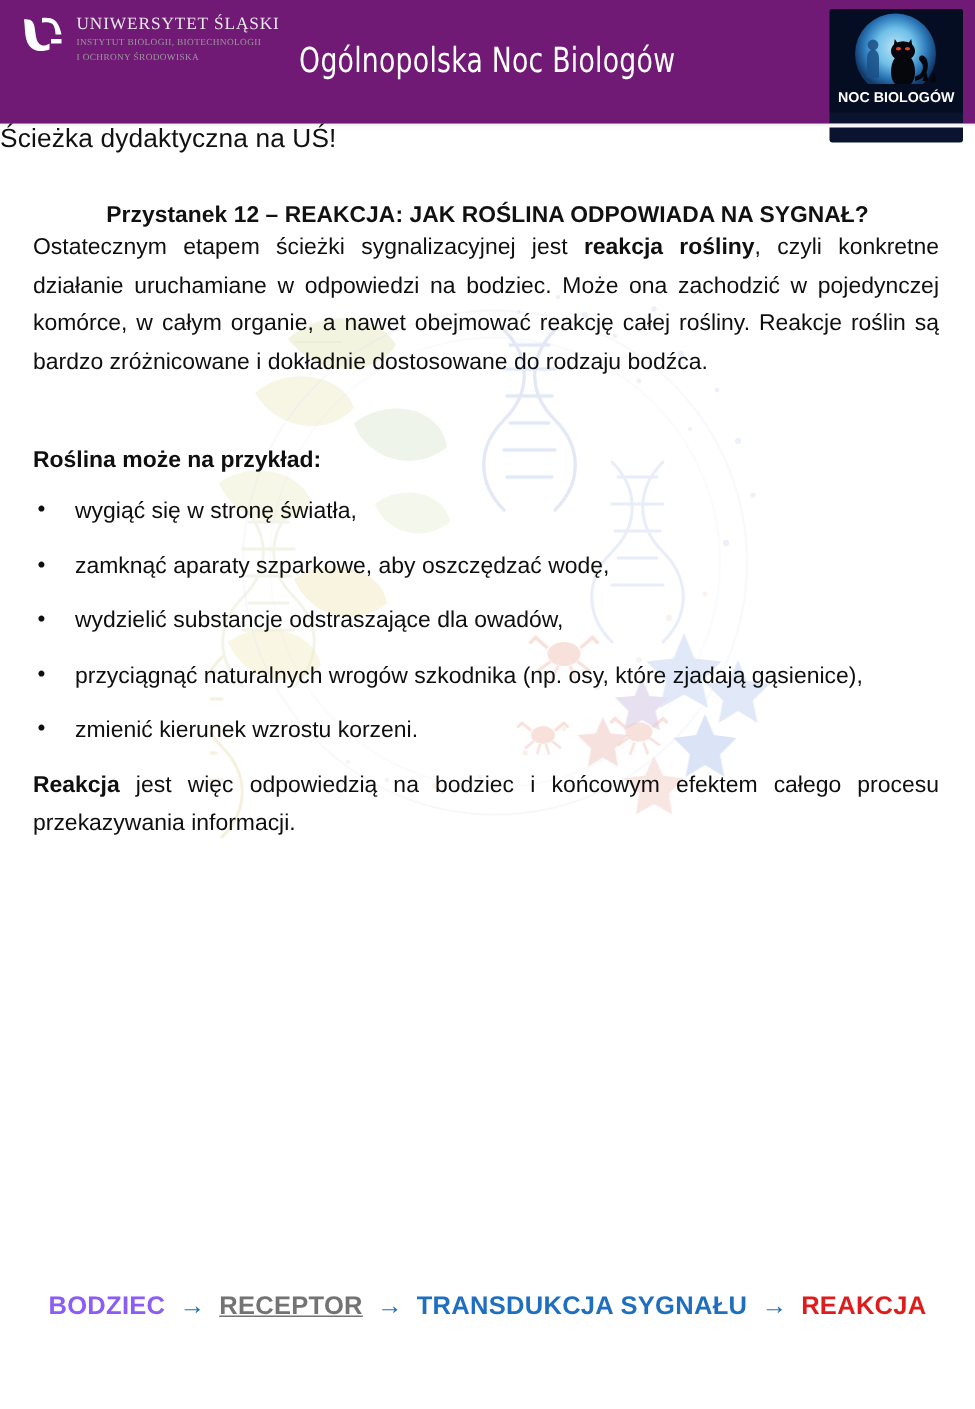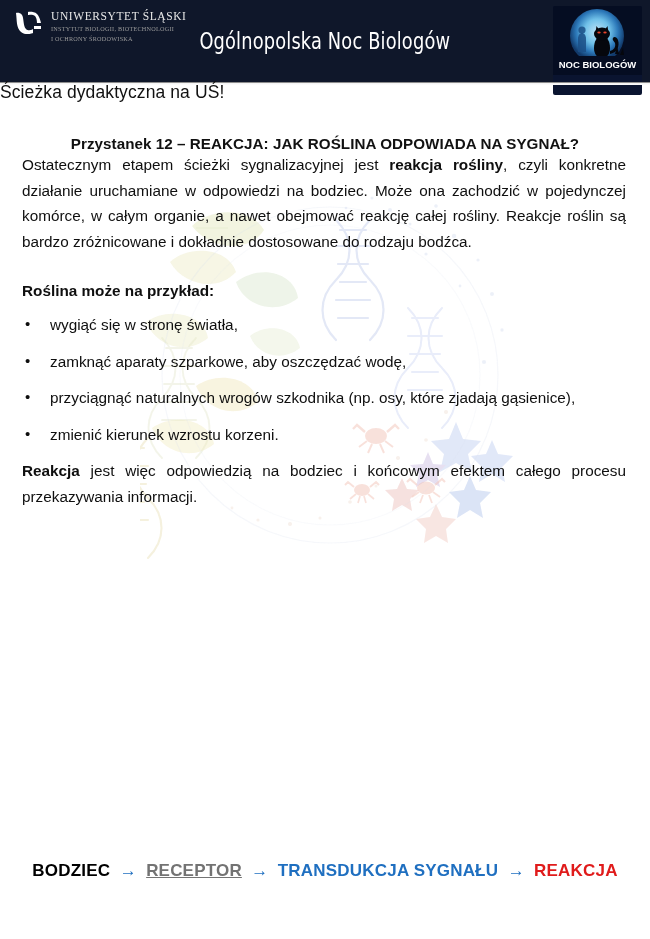--- a/index.html
+++ b/index.html
@@ -138,21 +138,21 @@
     color: #0f0f0f;
     text-align: justify;
     margin: 0;
   }
   p.para b { font-weight: bold; }
   .para-intro { margin-top: 62px; }
   .lead-in {
     font-size: 15.3px;
     font-weight: bold;
     color: #0f0f0f;
-    margin-top: 28px;
+    margin-top: 44px;
   }
 
   ul.bullets {
     list-style: none;
     margin: 12px 0 0 0;
     padding: 0;
   }
   ul.bullets > li {
     position: relative;
     padding-left: 28px;
@@ -188,21 +188,21 @@
   }
   .footer-chain .arrow {
     font-size: 17px;
     font-weight: bold;
     margin: 0 5px;
   }
 </style>
 </head>
 <body>
 
-<div class="header" style="background: #0f172a; text-decoration: underline;">
+<div class="header" style="background: #701a75; text-decoration: underline;">
 
   <div class="uni-logo">
     <span class="uni-mark">
       <svg viewBox="0 0 30 27" width="30" height="27" aria-hidden="true">
         <path d="M2 3 C2 3 6 2 8 5 C10 8 9 16 12 19 C15 22 19 19 19 19 L19 23 C19 23 12 26 7 22 C2 18 3 10 2 3 Z" fill="#ffffff"></path>
         <path d="M14 2 C14 2 20 1 23 4 C26 7 27 13 27 13 L23 13 C23 13 23 8 21 6 C19 4 14 5 14 5 Z" fill="#ffffff"></path>
         <path d="M20 16 L27 16 L27 19 L20 19 Z" fill="#ffffff"></path>
       </svg>
     </span>
     <span class="uni-text">
@@ -358,29 +358,30 @@
 
   <div class="body-block">
 
     <p class="para para-intro"><span>Ostatecznym etapem ścieżki sygnalizacyjnej jest </span><b>reakcja rośliny</b><span>, czyli konkretne działanie uruchamiane w odpowiedzi na bodziec. Może ona zachodzić w pojedynczej komórce, w całym organie, a nawet obejmować reakcję całej rośliny. Reakcje roślin są bardzo zróżnicowane i dokładnie dostosowane do rodzaju bodźca.</span></p>
 
     <div class="lead-in">Roślina może na przykład:</div>
 
     <ul class="bullets">
       <li class="nojustify">wygiąć się w stronę światła,</li>
       <li class="nojustify">zamknąć aparaty szparkowe, aby oszczędzać wodę,</li>
+      <li class="nojustify">wydzielić substancje odstraszające dla owadów,</li>
       <li>przyciągnąć naturalnych wrogów szkodnika (np. osy, które zjadają gąsienice),</li>
       <li class="nojustify">zmienić kierunek wzrostu korzeni.</li>
     </ul>
 
     <p class="para para-outro"><b>Reakcja</b><span> jest więc odpowiedzią na bodziec i końcowym efektem całego procesu przekazywania informacji.</span></p>
   </div>
 </div>
 
 <div class="footer-chain">
-  <span class="step" style="color: #000000;">BODZIEC</span>
+  <span class="step" style="color: #8b5cf6;">BODZIEC</span>
   <span class="arrow" style="color: rgb(31, 111, 192);">→</span>
   <span class="step" style="color: #737373; text-decoration: underline;">RECEPTOR</span>
   <span class="arrow" style="color: rgb(31, 111, 192);">→</span>
   <span class="step" style="color: rgb(31, 111, 192);">TRANSDUKCJA SYGNAŁU</span>
   <span class="arrow" style="color: rgb(31, 111, 192);">→</span>
   <span class="step" style="color: rgb(224, 27, 27);">REAKCJA</span>
 </div>
 
 </body></html>

